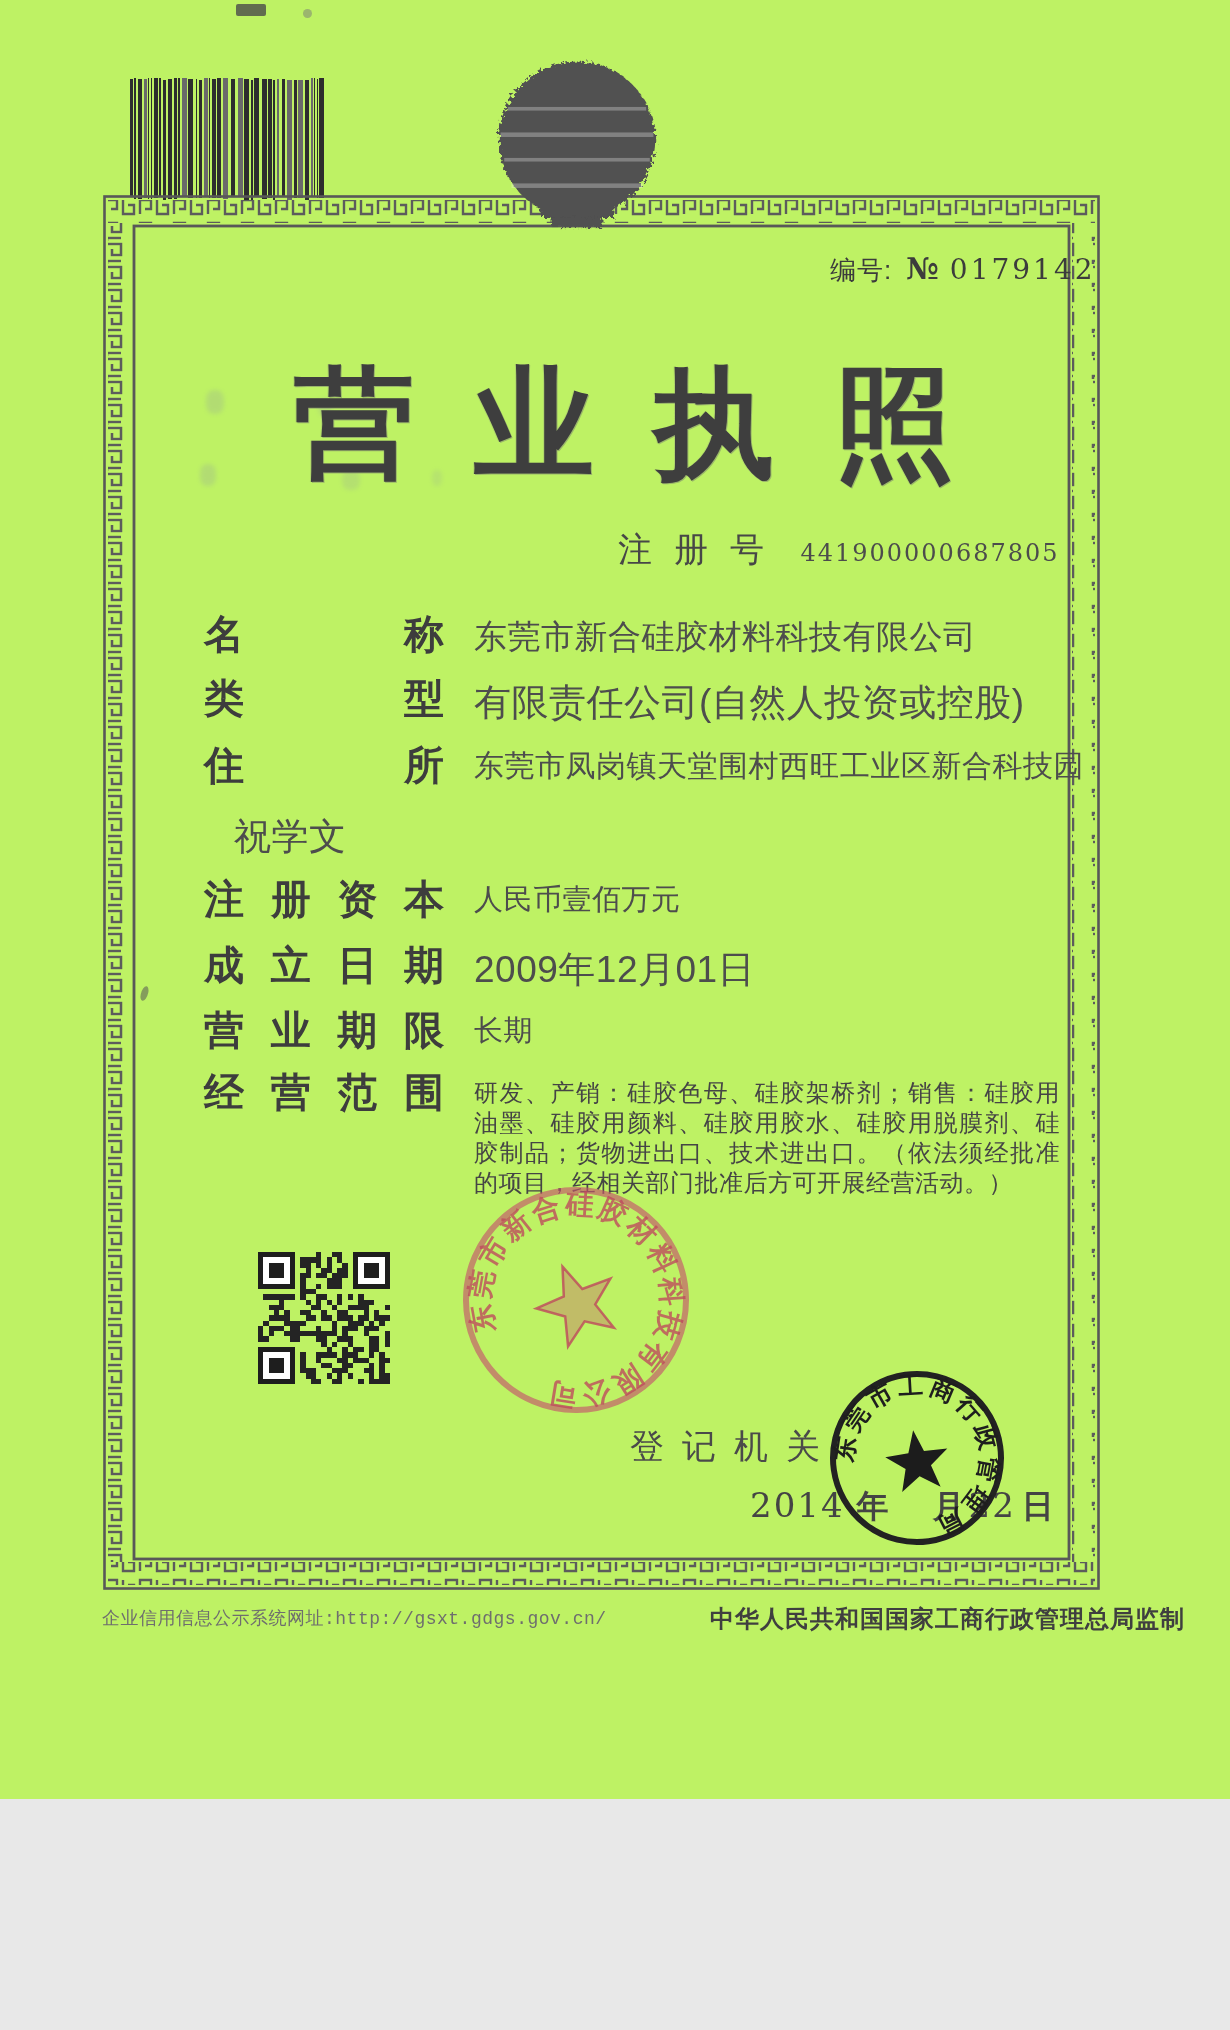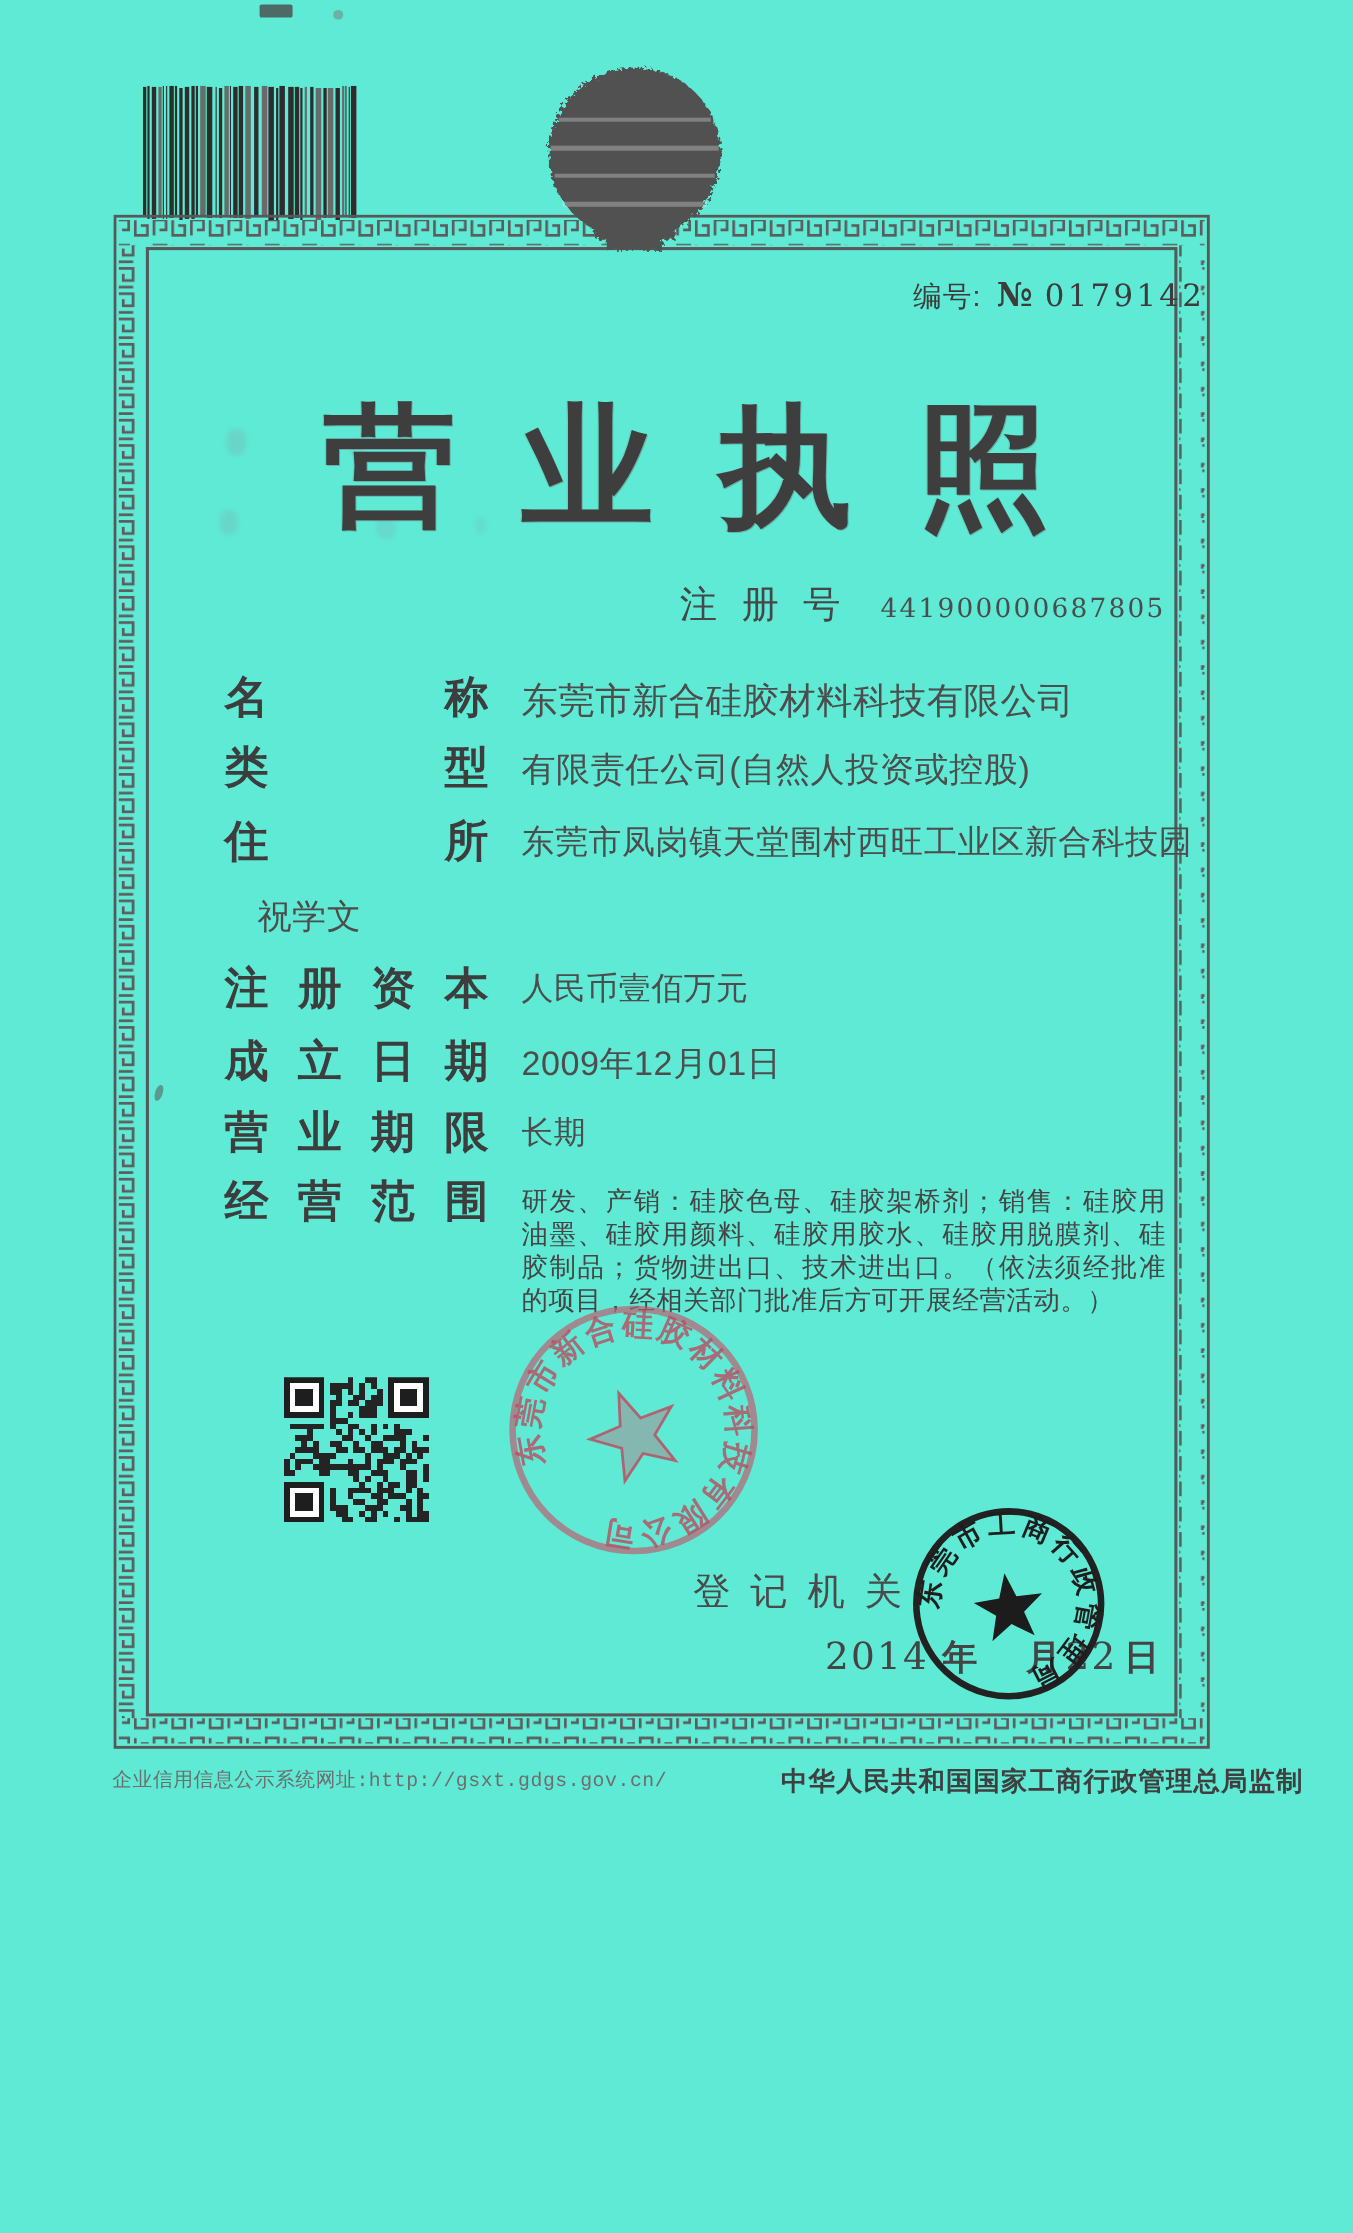--- a/index.html
+++ b/index.html
@@ -1,17 +1,17 @@
 <!DOCTYPE html>
 <html><head>
 <meta charset="utf-8">
 <style>
   html,body{margin:0;padding:0;}
   body{background:#e8e8e8;font-family:"Liberation Sans",sans-serif;}
-  .page{position:relative;width:1230px;height:2030px;background:#5eead4;margin:0 auto;overflow:hidden;}
+  .page{position:relative;width:1230px;height:1799px;background:#bef264;margin:0 auto;overflow:hidden;}
   .abs{position:absolute;}
 
   
   .topmark1{left:236px;top:4px;width:30px;height:12px;background:#4a4a4a;opacity:.8;border-radius:2px;}
   .topmark2{left:303px;top:9px;width:9px;height:9px;background:#777;opacity:.5;border-radius:50%;}
   .ghost{filter:blur(2px);background:#8a93a6;border-radius:40%;}
   .g1{left:206px;top:390px;width:18px;height:24px;opacity:.22;}
   .g2{left:318px;top:398px;width:14px;height:18px;opacity:.18;}
   .g3{left:200px;top:464px;width:16px;height:22px;opacity:.22;}
   .g4{left:342px;top:470px;width:18px;height:20px;opacity:.18;}
@@ -38,21 +38,21 @@
 
   
   .regno-row{top:527px;left:618px;white-space:nowrap;z-index:2;}
   .regno-label{font-size:34px;color:#474747;letter-spacing:22px;}
   .regno-value{font-family:"DejaVu Serif",serif;font-size:24px;color:#4c4c4c;letter-spacing:2px;margin-left:10px;}
 
   
   .row{position:absolute;left:204px;width:880px;display:flex;align-items:flex-start;z-index:2;}
   .row .lbl{display:inline-block;width:240px;min-width:240px;font-size:40px;font-weight:600;color:#3d3d3d;
             text-align:justify;text-align-last:justify;line-height:1.1;}
-  .row .val{margin-left:30px;font-size:31px;color:#4d4d4d;line-height:1.2;padding-top:5px;letter-spacing:.5px;}
+  .row .val{margin-left:30px;font-size:37px;color:#4d4d4d;line-height:1.2;padding-top:5px;letter-spacing:.5px;}
   .r-name  .val{font-size:33px;}
   .r-scope .val{font-size:24px;line-height:30px;width:586px;text-align:justify;padding-top:8px;color:#454545;}
 
   
   .qr{left:258px;top:1252px;width:132px;height:132px;}
 
   
   .company-seal{left:460px;top:1184px;width:232px;height:232px;transform:rotate(-22deg);z-index:6;}
   .registry-seal{left:827px;top:1368px;width:180px;height:180px;transform:rotate(-8deg);z-index:6;}
 

